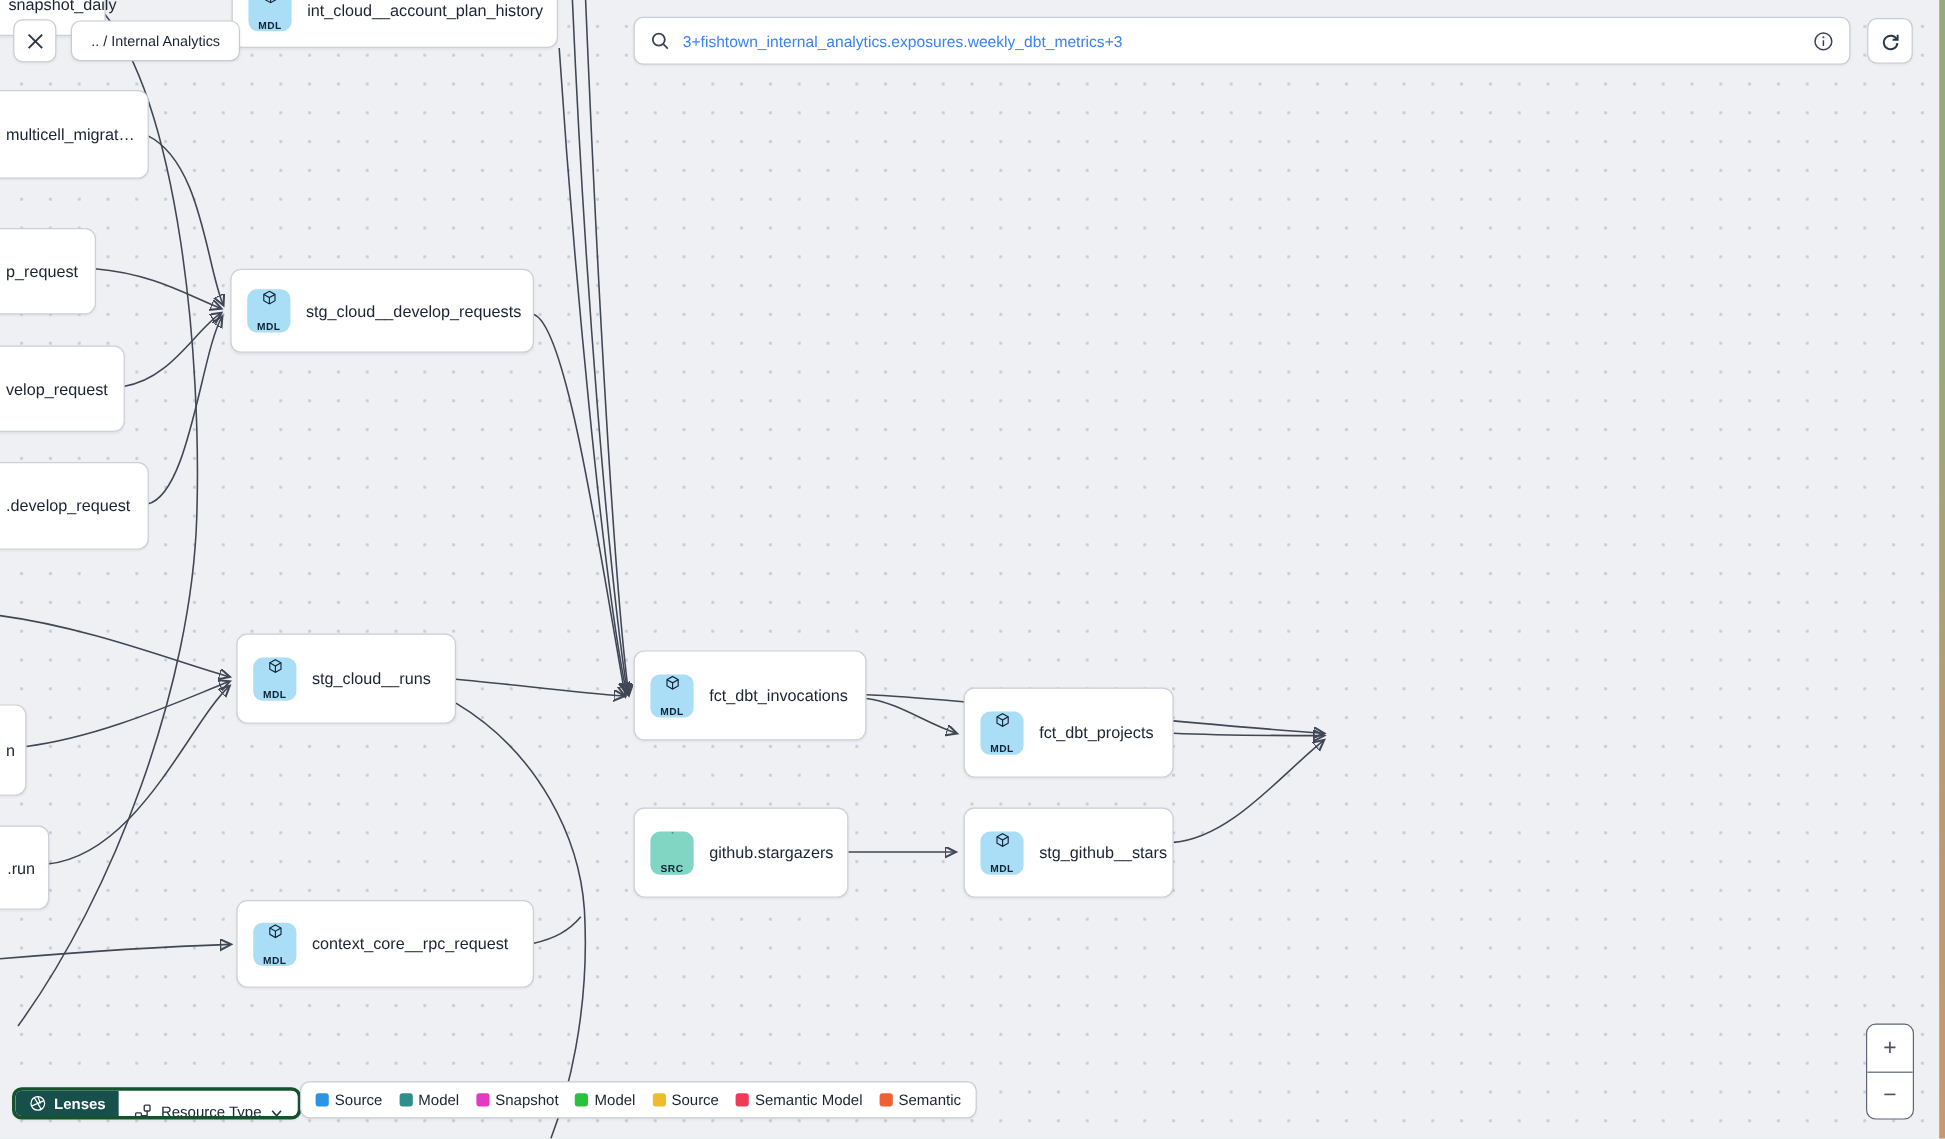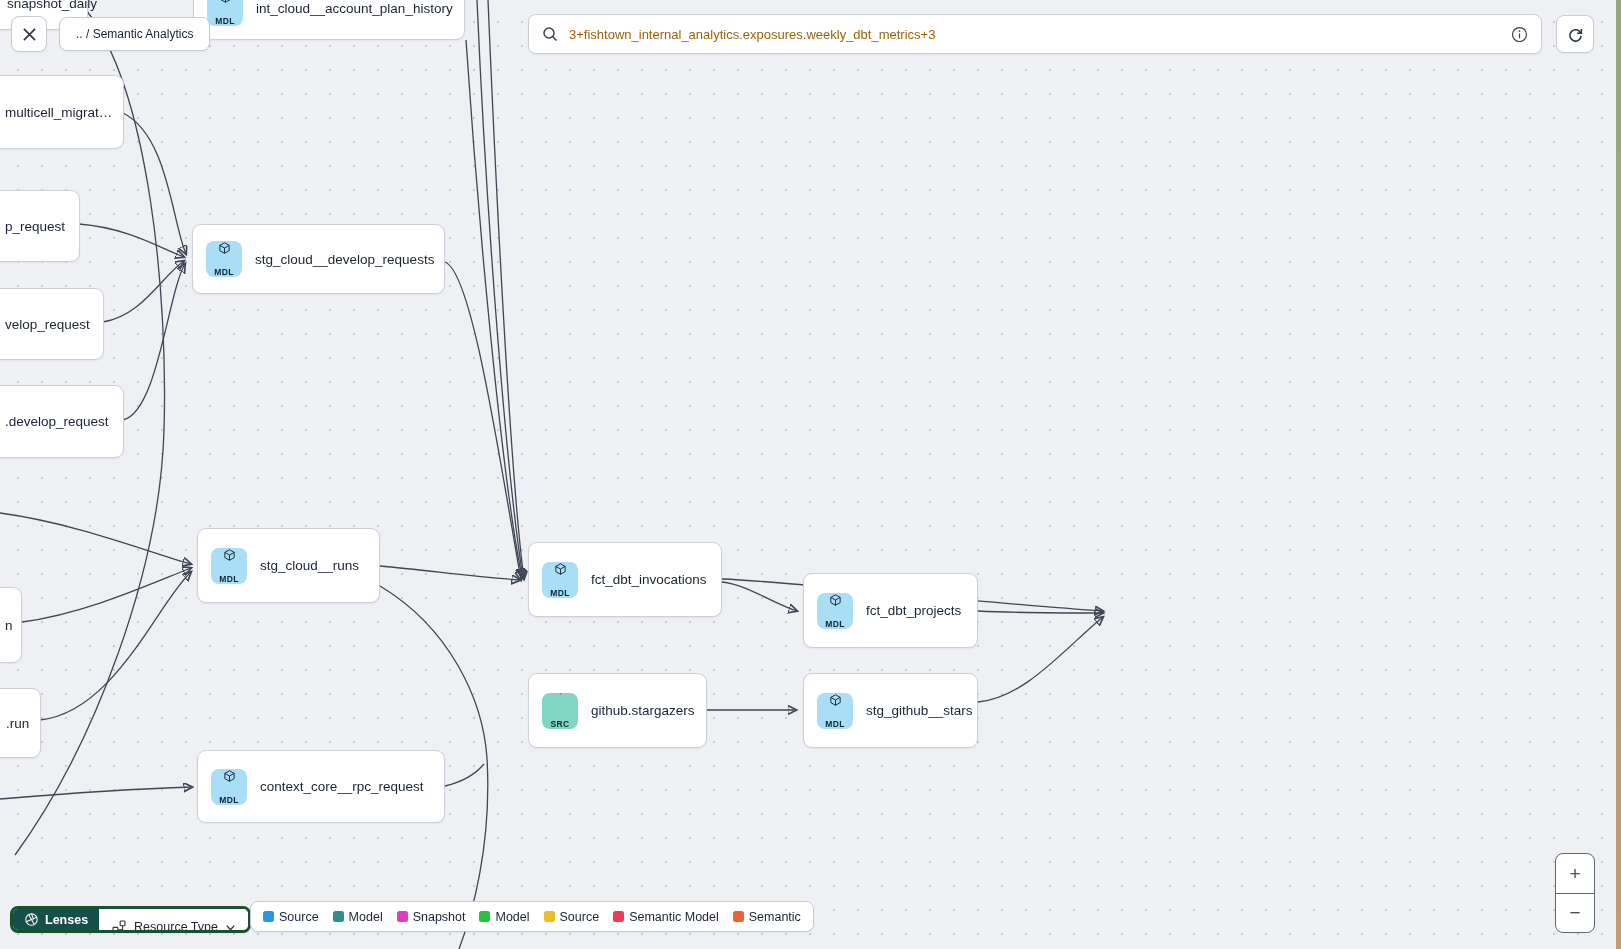--- a/index.html
+++ b/index.html
@@ -28,21 +28,21 @@
   
   .ovl{position:absolute;z-index:5;}
   .btn-sq{width:36px;height:36px;background:#fff;border:1px solid #c7ccd4;border-radius:8px;
     display:flex;align-items:center;justify-content:center;cursor:pointer;box-shadow:0 1px 2px rgba(20,30,50,.05);}
   .btn-sq svg{stroke:#2b3442;fill:none;stroke-width:1.7;}
   #breadcrumb{left:59px;top:17px;height:34px;padding:0 16px;background:#fff;border:1px solid #c7ccd4;
     border-radius:8px;display:flex;align-items:center;font-size:12px;color:#1a2433;box-shadow:0 1px 2px rgba(20,30,50,.05);}
   #searchbar{left:528px;top:14px;width:1014px;height:40px;background:#fff;border:1px solid #c9cdd5;
     border-radius:8px;display:flex;align-items:center;padding:0 13px;box-shadow:0 1px 2px rgba(20,30,50,.05);}
   #searchbar svg{flex:0 0 auto;}
-  #search-input{flex:1;border:none;outline:none;font-size:13px;color:#a16207;margin-left:9px;background:transparent;}
+  #search-input{flex:1;border:none;outline:none;font-size:13px;color:#3b82f6;margin-left:9px;background:transparent;}
   #refresh-btn{left:1556px;top:15px;}
   
   #lens-group{left:10px;top:906px;height:27px;display:flex;border:3px solid #14532d;border-radius:8px;
     overflow:hidden;background:#fff;box-shadow:0 1px 2px rgba(20,30,50,.05);}
   #lenses-btn{background:#17504b;color:#fff;display:flex;align-items:center;gap:6px;padding:0 11px;
     font-size:12.5px;font-weight:600;cursor:pointer;}
   #lenses-btn svg{stroke:#fff;fill:none;stroke-width:1.4;}
   #resource-type-btn{display:flex;align-items:center;gap:7px;padding:18px 12px;font-size:12.5px;color:#1a2433;
     cursor:pointer;background:#fff;}
   #resource-type-btn svg{stroke:#2b3442;fill:none;stroke-width:1.4;}
@@ -219,21 +219,21 @@
     </div>
 
   </div>
 
   <div class="ovl btn-sq" style="left:11px;top:16px">
     <svg width="15" height="15" viewBox="0 0 16 16">
         <path d="M2 2 L14 14 M14 2 L2 14"></path>
       </svg>
   </div>
   <div class="ovl" id="breadcrumb">
-    <span>.. / Semantic Analytics</span>
+    <span>.. / Internal Analytics</span>
   </div>
 
   <div class="ovl" id="searchbar">
     <svg width="16" height="16" viewBox="0 0 16 16" fill="none" stroke="#3a4350" stroke-width="1.5">
         <circle cx="7" cy="7" r="5"></circle>
         <path d="M10.8 10.8 L14.5 14.5"></path>
       </svg>
     <input id="search-input" type="text" value="3+fishtown_internal_analytics.exposures.weekly_dbt_metrics+3" style="">
     <svg width="17" height="17" viewBox="0 0 18 18" fill="none" stroke="#3a4350" stroke-width="1.3">
         <circle cx="9" cy="9" r="7.4"></circle>

